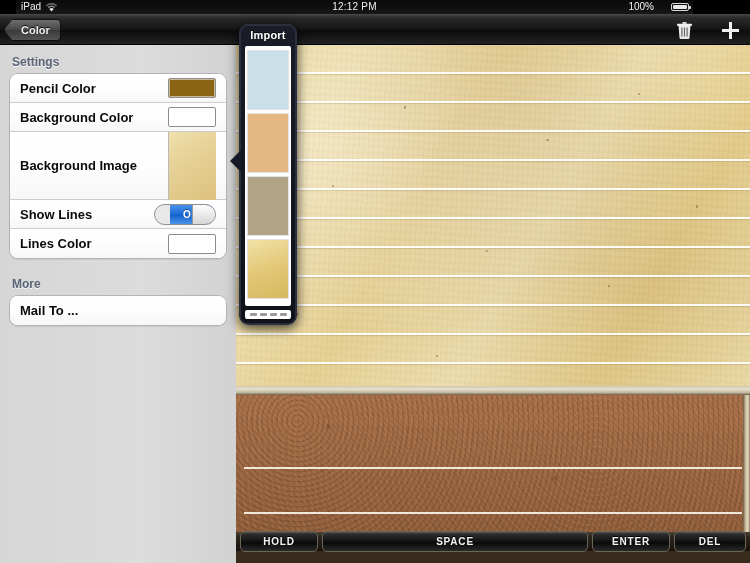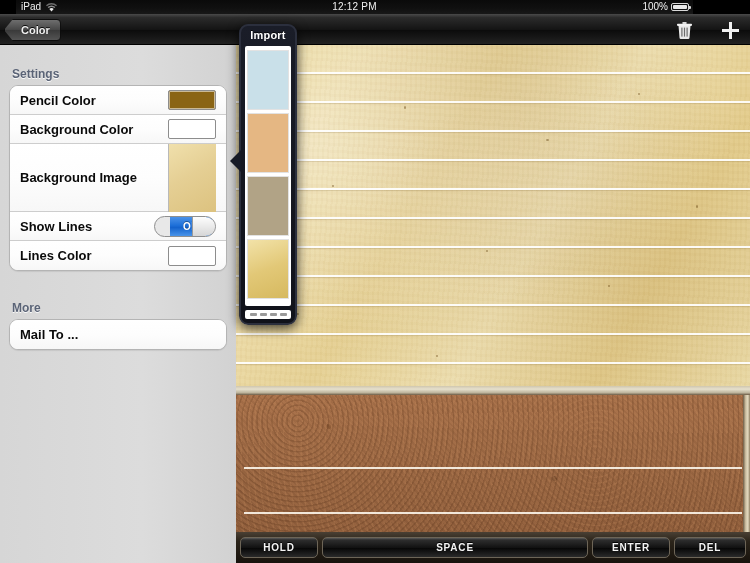--- a/index.html
+++ b/index.html
@@ -47,21 +47,21 @@
     position: absolute;
     left: 0; right: 0; top: 1px;
     text-align: center;
     letter-spacing: 0.2px;
   }
   #status-right {
     position: absolute;
     right: 4px; top: 1px;
     display: flex;
     align-items: center;
-    gap: 3px;
+    gap: 17px;
   }
   .batt {
     display: inline-block;
     width: 18px; height: 8px;
     border: 1px solid #d8d8d8;
     border-radius: 2px;
     position: relative;
     box-sizing: border-box;
   }
   .batt::after {
@@ -133,21 +133,21 @@
     background: linear-gradient(to right, #d6d6d6 0%, #dcdcdc 60%, #d2d2d2 100%);
     box-sizing: border-box;
     z-index: 40;
     overflow: hidden;
   }
   .grp-header {
     font-size: 12px;
     font-weight: bold;
     color: #5a6376;
     text-shadow: 0 1px 0 rgba(255,255,255,.85);
-    padding: 22px 0 4px 12px;
+    padding: 10px 0 4px 12px;
   }
   .grp {
     margin: 0 9px;
     background: #fff;
     border: 1px solid #b4b4b4;
     border-radius: 9px;
     overflow: hidden;
     box-shadow: 0 1px 1px rgba(0,0,0,.08);
   }
   .row {
@@ -370,21 +370,21 @@
   .pg-dash {
     width: 7px; height: 3px;
     background: #9a9a9a;
     border-radius: 1px;
   }
 
   
   #keybar {
     position: absolute;
     left: 236px; top: 532px;
-    width: 514px; height: 31px;
+    width: 514px; height: 19px;
     background: linear-gradient(to bottom, #4a4034 0%, #2b241a 30%, #17120c 100%);
     display: flex;
     align-items: center;
     gap: 4px;
     padding: 0 4px;
     box-sizing: border-box;
     z-index: 50;
   }
   .key {
     height: 21px;

